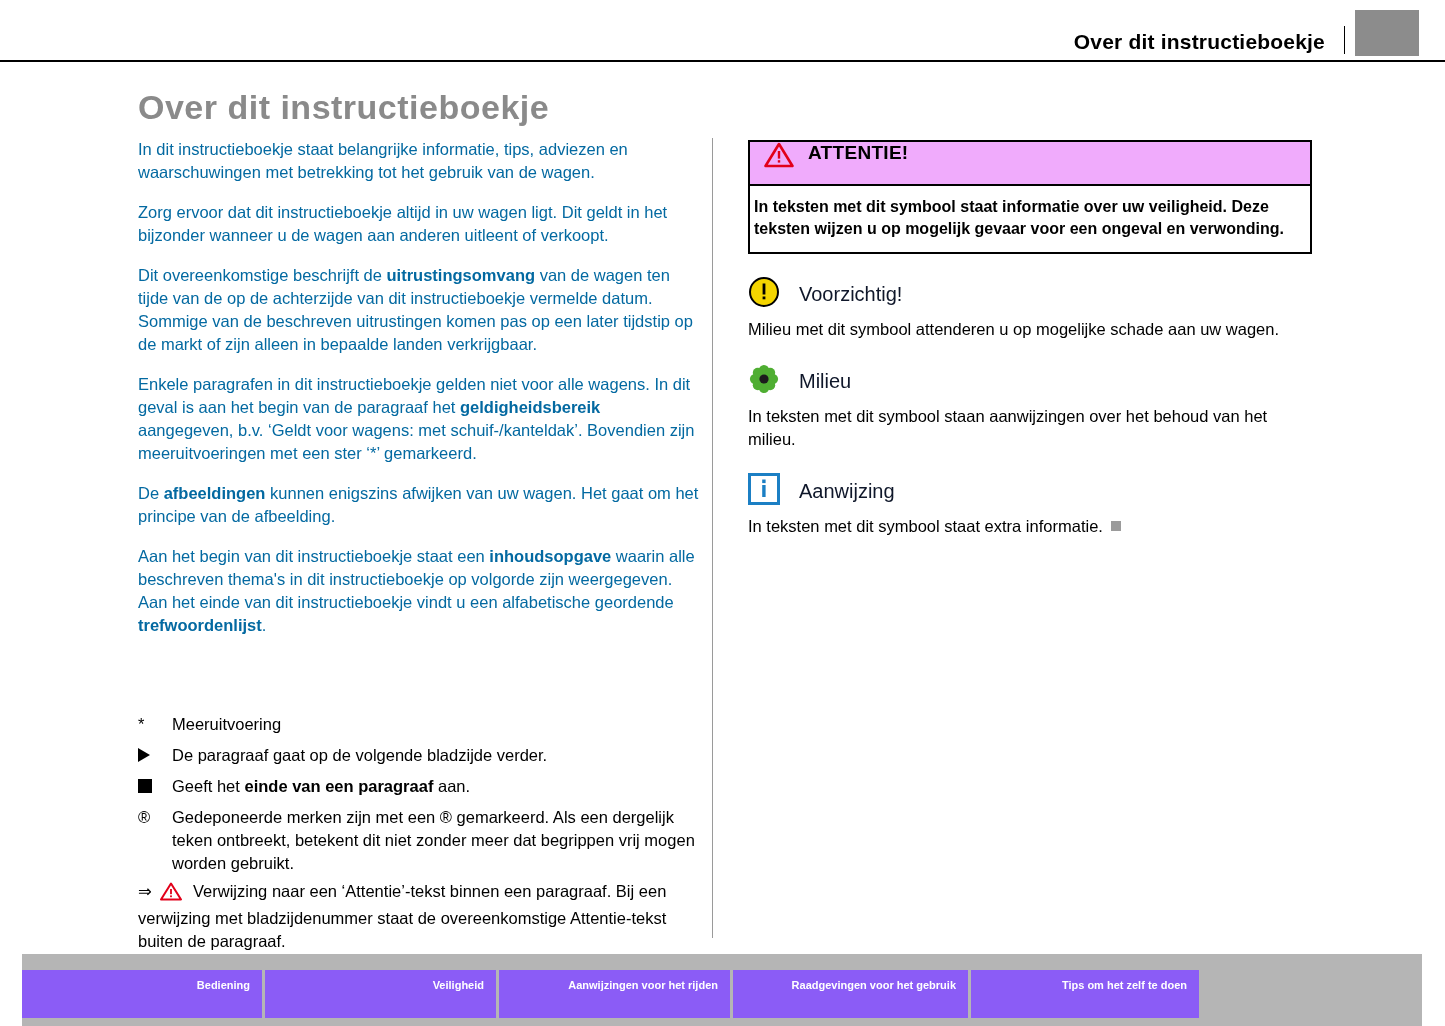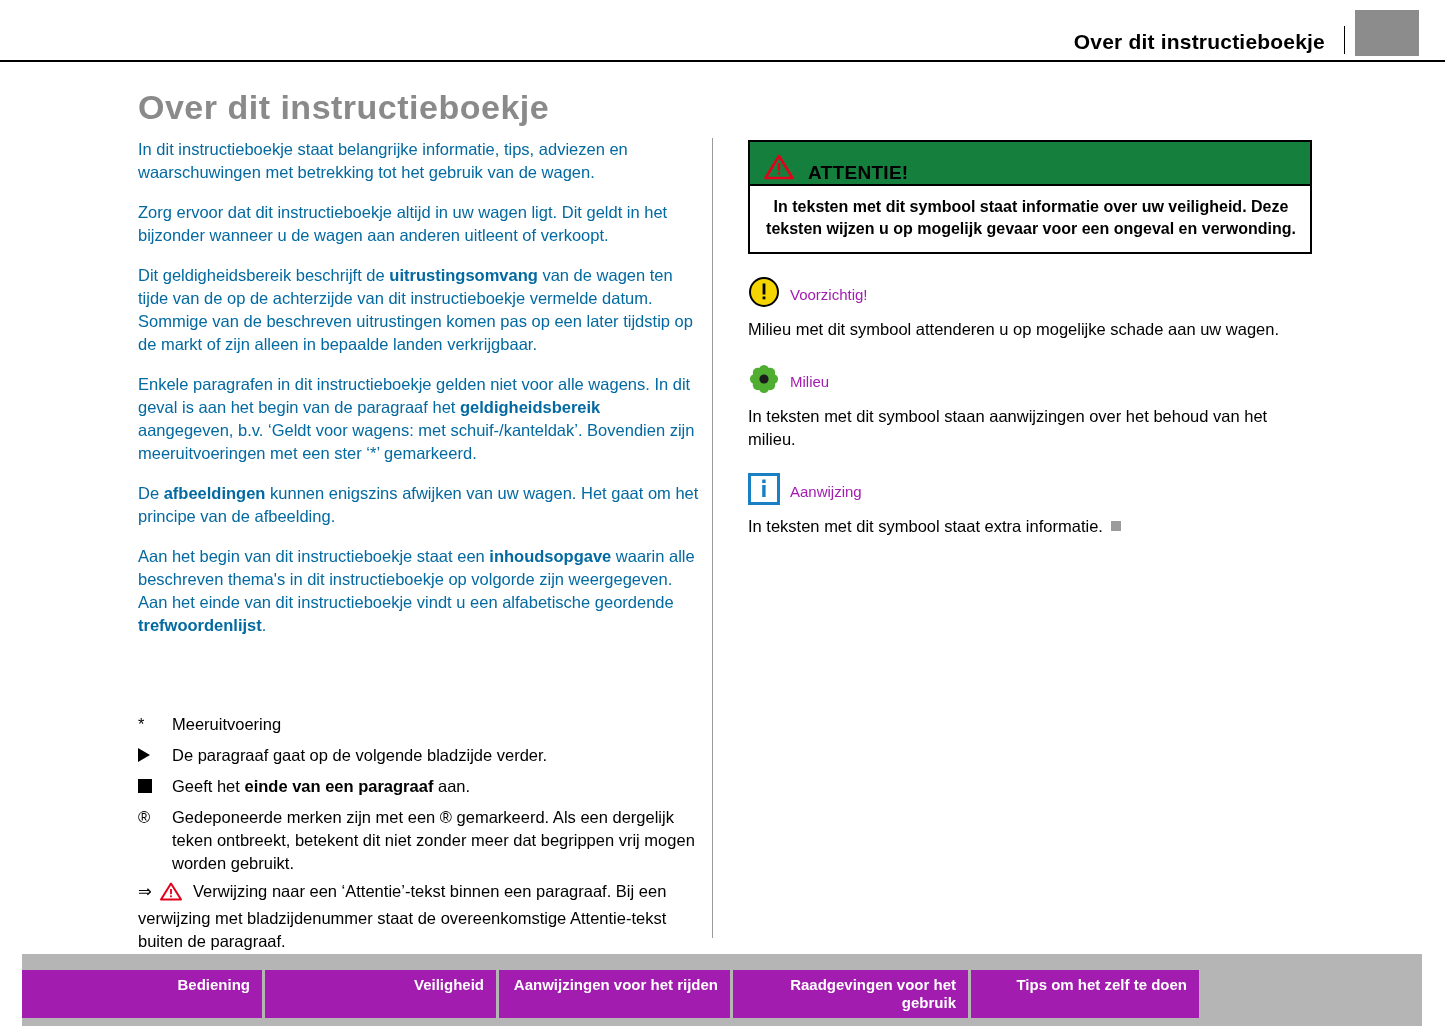--- a/index.html
+++ b/index.html
@@ -160,53 +160,52 @@
     top: 140px;
     width: 568px;
   }
 
   .attentie-box {
     border: 2px solid #000;
     width: 564px;
     box-sizing: border-box;
   }
   .attentie-head {
-    background: #15803d;
+    background: #f0abfc;
     border-bottom: 2px solid #000;
     height: 42px;
     display: flex;
-    align-items: flex-end;
+    align-items: flex-start;
     padding-left: 14px;
   }
   .attentie-head .title {
     font-size: 19px;
     font-weight: bold;
     margin-left: 14px;
     letter-spacing: 0.3px;
   }
   .attentie-body {
-    padding: 10px 12px 12px 14px;
+    padding: 10px 12px 12px 4px;
     font-size: 16px;
     line-height: 22px;
     font-weight: bold;
-    text-align: center;
   }
 
   .sym-block {
     margin-top: 22px;
   }
   .sym-head {
     display: flex;
     align-items: center;
     height: 36px;
   }
   .sym-head .label {
-    font-size: 15px;
-    margin-left: 10px;
-    color: #a21caf;
+    font-size: 20px;
+    margin-left: 19px;
+    color: #0f172a;
   }
   .sym-body {
     margin-top: 6px;
     font-size: 16.5px;
     line-height: 23px;
   }
   .end-square {
     display: inline-block;
     width: 10px; height: 10px;
     background: #9b9b9b;
@@ -233,23 +232,23 @@
   .footer-tabs {
     position: absolute;
     left: 22px;
     top: 16px;
     width: 1400px;
     height: 56px;
     display: flex;
   }
   .ftab {
     height: 48px;
-    background: #a21caf;
+    background: #8b5cf6;
     color: #ffffff;
-    font-size: 15px;
+    font-size: 11px;
     font-weight: bold;
     text-align: right;
     padding: 6px 12px 0 12px;
     box-sizing: border-box;
     margin-right: 3px;
     line-height: 18px;
     display: flex;
     align-items: flex-start;
     justify-content: flex-end;
   }
@@ -266,21 +265,21 @@
 </div>
 <div class="header-rule"></div>
 
 <div class="doc-title">Over dit instructieboekje</div>
 
 <div class="col-rule"></div>
 
 <div class="left-col">
   <p>In dit instructieboekje staat belangrijke informatie, tips, adviezen en waarschuwingen met betrekking tot het gebruik van de wagen.</p>
   <p>Zorg ervoor dat dit instructieboekje altijd in uw wagen ligt. Dit geldt in het bijzonder wanneer u de wagen aan anderen uitleent of verkoopt.</p>
-  <p><span>Dit geldigheidsbereik beschrijft de </span><b>uitrustingsomvang</b><span> van de wagen ten tijde van de op de achterzijde van dit instructieboekje vermelde datum. Sommige van de beschreven uitrustingen komen pas op een later tijdstip op de markt of zijn alleen in bepaalde landen verkrijgbaar.</span></p>
+  <p><span>Dit overeenkomstige beschrijft de </span><b>uitrustingsomvang</b><span> van de wagen ten tijde van de op de achterzijde van dit instructieboekje vermelde datum. Sommige van de beschreven uitrustingen komen pas op een later tijdstip op de markt of zijn alleen in bepaalde landen verkrijgbaar.</span></p>
   <p><span>Enkele paragrafen in dit instructieboekje gelden niet voor alle wagens. In dit geval is aan het begin van de paragraaf het </span><b>geldigheidsbereik</b><span> aangegeven, b.v. ‘Geldt voor wagens: met schuif-/kanteldak’. Bovendien zijn meeruitvoeringen met een ster ‘*’ gemarkeerd.</span></p>
   <p><span>De </span><b>afbeeldingen</b><span> kunnen enigszins afwijken van uw wagen. Het gaat om het principe van de afbeelding.</span></p>
   <p><span>Aan het begin van dit instructieboekje staat een </span><b>inhoudsopgave</b><span> waarin alle beschreven thema's in dit instructieboekje op volgorde zijn weergegeven. Aan het einde van dit instructieboekje vindt u een alfabetische geordende </span><b>trefwoordenlijst</b><span>.</span></p>
 </div>
 
 <div class="sym-list">
 
   <div class="sym-row">
     <div class="sym-mark">*</div>
     <div class="sym-text">Meeruitvoering</div>

